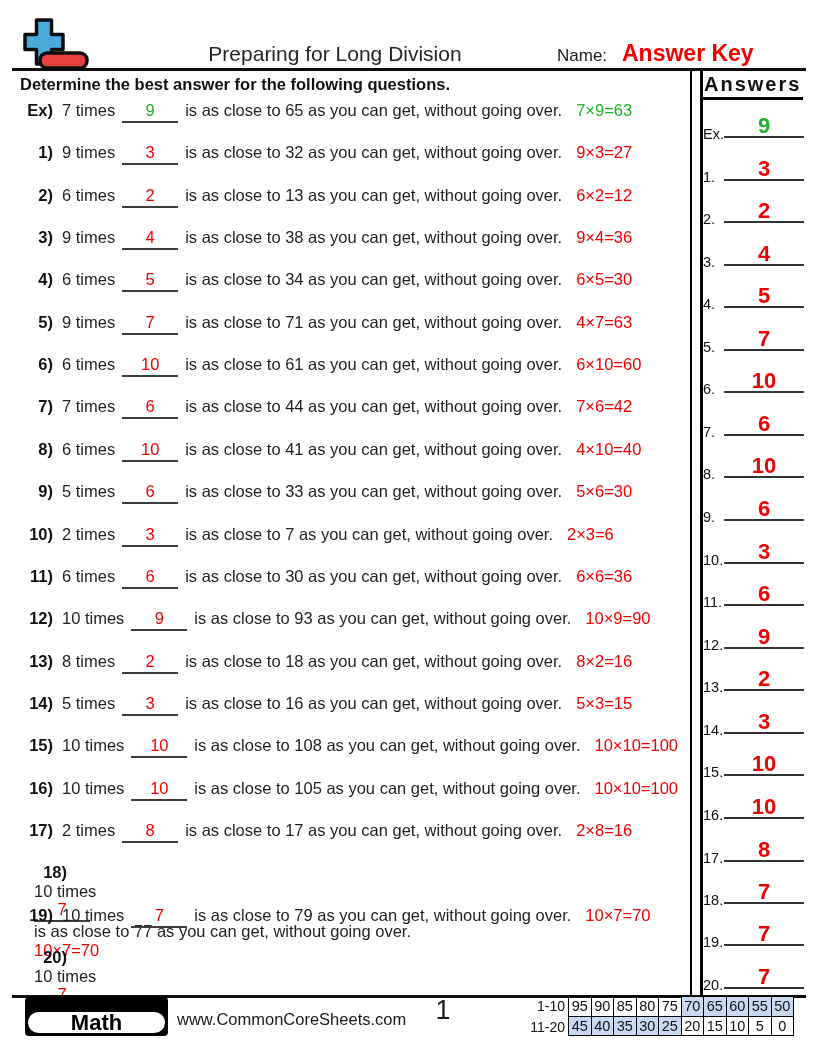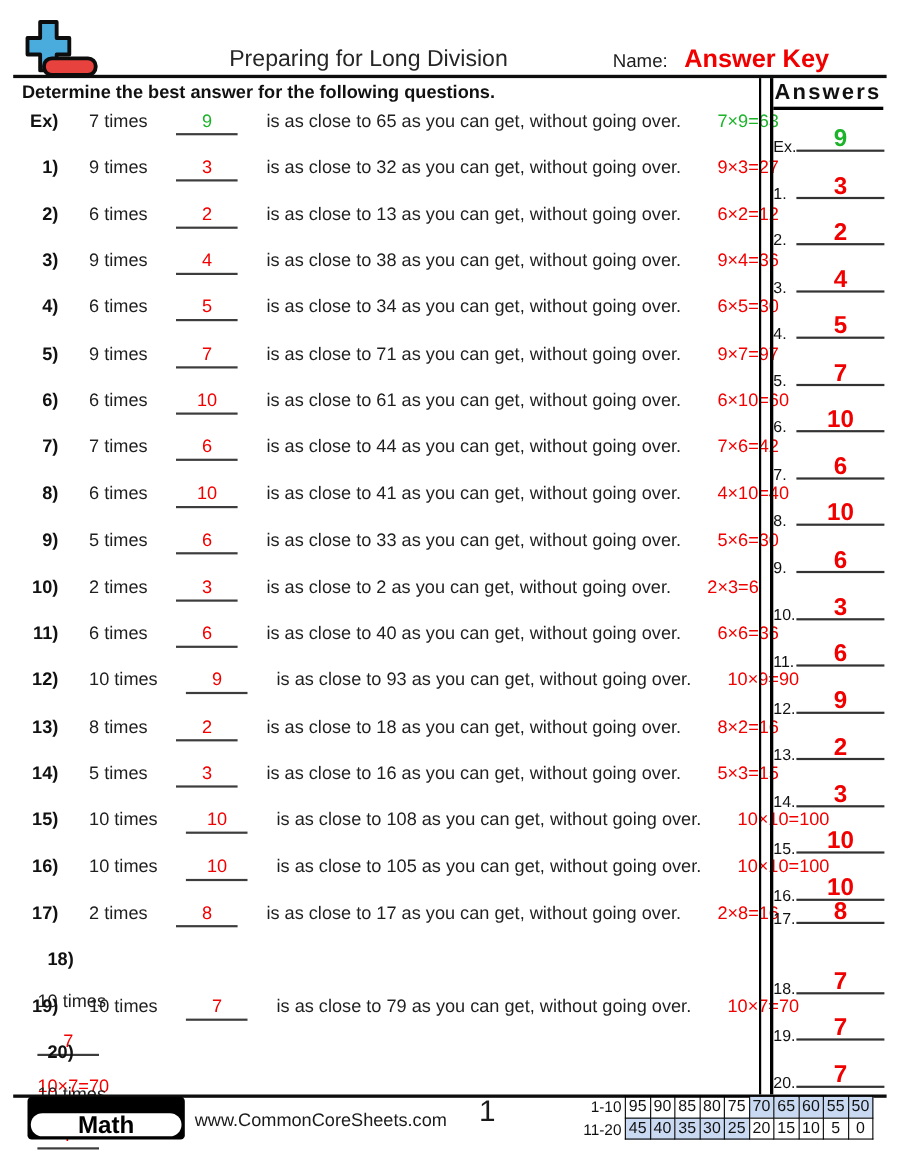--- a/index.html
+++ b/index.html
@@ -11,21 +11,21 @@
   #logo{position:absolute;left:22px;top:18px;width:72px;height:54px;overflow:visible;}
   .page-title{position:absolute;left:140px;top:42px;width:390px;text-align:center;
     font-size:21px;color:#262626;white-space:nowrap;}
   .name-label{position:absolute;left:557px;top:46px;font-size:17px;color:#1c1c1c;}
   .answer-key{position:absolute;left:622px;top:40px;font-size:23px;font-weight:bold;
     color:var(--red);white-space:nowrap;}
   .hr-top{position:absolute;top:68px;left:12px;right:10px;height:3px;background:#0d0d0d;}
   .instruction{position:absolute;left:20px;top:75px;font-size:16.5px;font-weight:bold;color:#111;}
   
   .q-row{position:absolute;left:20px;display:flex;align-items:baseline;
-    white-space:nowrap;font-size:16.5px;color:#1f1f1f;gap:19px;}
+    white-space:nowrap;font-size:16.5px;color:#1f1f1f;}
   .q-num{display:inline-block;width:33px;text-align:right;font-weight:bold;
     margin-right:9px;color:#111;}
   .q-blank{display:inline-block;min-width:50px;padding:0 3px 2px;margin:0 7px;
     border-bottom:2.5px solid #3d3d3d;text-align:center;line-height:1;}
   .q-eq{margin-left:14px;}
   .red{color:var(--red);} .green{color:var(--green);}
   
   .v-sep{position:absolute;left:690px;top:71px;height:924px;width:8px;
     border-left:2px solid #000;border-right:3px solid #000;}
   .answers-header{position:absolute;left:703px;top:73px;font-size:20px;font-weight:bold;
@@ -100,21 +100,21 @@
       <span class="">6 times</span>
       <span class="q-blank red">5</span>
       <span class="">is as close to 34 as you can get, without going over.</span>
       <span class="q-eq red">6×5=30</span>
     </div>
     <div class="q-row" style="top: 313px;">
       <span class="q-num">5)</span>
       <span class="">9 times</span>
       <span class="q-blank red">7</span>
       <span class="">is as close to 71 as you can get, without going over.</span>
-      <span class="q-eq red">9×7=97</span>
+      <span class="q-eq red">4×7=63</span>
     </div>
     <div class="q-row" style="top: 355px;">
       <span class="q-num">6)</span>
       <span class="">6 times</span>
       <span class="q-blank red">10</span>
       <span class="">is as close to 61 as you can get, without going over.</span>
       <span class="q-eq red">6×10=60</span>
     </div>
     <div class="q-row" style="top: 397px;">
       <span class="q-num">7)</span>
@@ -134,28 +134,28 @@
       <span class="q-num">9)</span>
       <span class="">5 times</span>
       <span class="q-blank red">6</span>
       <span class="">is as close to 33 as you can get, without going over.</span>
       <span class="q-eq red">5×6=30</span>
     </div>
     <div class="q-row" style="top: 525px;">
       <span class="q-num">10)</span>
       <span class="">2 times</span>
       <span class="q-blank red">3</span>
-      <span class="">is as close to 2 as you can get, without going over.</span>
+      <span class="">is as close to 7 as you can get, without going over.</span>
       <span class="q-eq red">2×3=6</span>
     </div>
     <div class="q-row" style="top: 567px;">
       <span class="q-num">11)</span>
       <span class="">6 times</span>
       <span class="q-blank red">6</span>
-      <span class="">is as close to 40 as you can get, without going over.</span>
+      <span class="">is as close to 30 as you can get, without going over.</span>
       <span class="q-eq red">6×6=36</span>
     </div>
     <div class="q-row" style="top: 609px;">
       <span class="q-num">12)</span>
       <span class="">10 times</span>
       <span class="q-blank red">9</span>
       <span class="">is as close to 93 as you can get, without going over.</span>
       <span class="q-eq red">10×9=90</span>
     </div>
     <div class="q-row" style="top: 652px;">
@@ -190,20 +190,21 @@
       <span class="q-num">17)</span>
       <span class="">2 times</span>
       <span class="q-blank red">8</span>
       <span class="">is as close to 17 as you can get, without going over.</span>
       <span class="q-eq red">2×8=16</span>
     </div>
     <div class="q-row" style="top: 863px; flex-direction: column;">
       <span class="q-num">18)</span>
       <span class="">10 times</span>
       <span class="q-blank red">7</span>
+      <span class="">is as close to 77 as you can get, without going over.</span>
       <span class="q-eq red">10×7=70</span>
     </div>
     <div class="q-row" style="top: 906px;">
       <span class="q-num">19)</span>
       <span class="">10 times</span>
       <span class="q-blank red">7</span>
       <span class="">is as close to 79 as you can get, without going over.</span>
       <span class="q-eq red">10×7=70</span>
     </div>
     <div class="q-row" style="top: 948px; flex-direction: column;">
@@ -295,21 +296,21 @@
     <div class="ans-slot" style="top: 742px;">
       <div class="ans-num">15.</div>
       <div class="ans-val red">10</div>
       <div class="ans-line"></div>
     </div>
     <div class="ans-slot" style="top: 785px;">
       <div class="ans-num">16.</div>
       <div class="ans-val red">10</div>
       <div class="ans-line"></div>
     </div>
-    <div class="ans-slot" style="top: 806px;">
+    <div class="ans-slot" style="top: 828px;">
       <div class="ans-num">17.</div>
       <div class="ans-val red">8</div>
       <div class="ans-line"></div>
     </div>
     <div class="ans-slot" style="top: 870px;">
       <div class="ans-num">18.</div>
       <div class="ans-val red">7</div>
       <div class="ans-line"></div>
     </div>
     <div class="ans-slot" style="top: 912px;">

